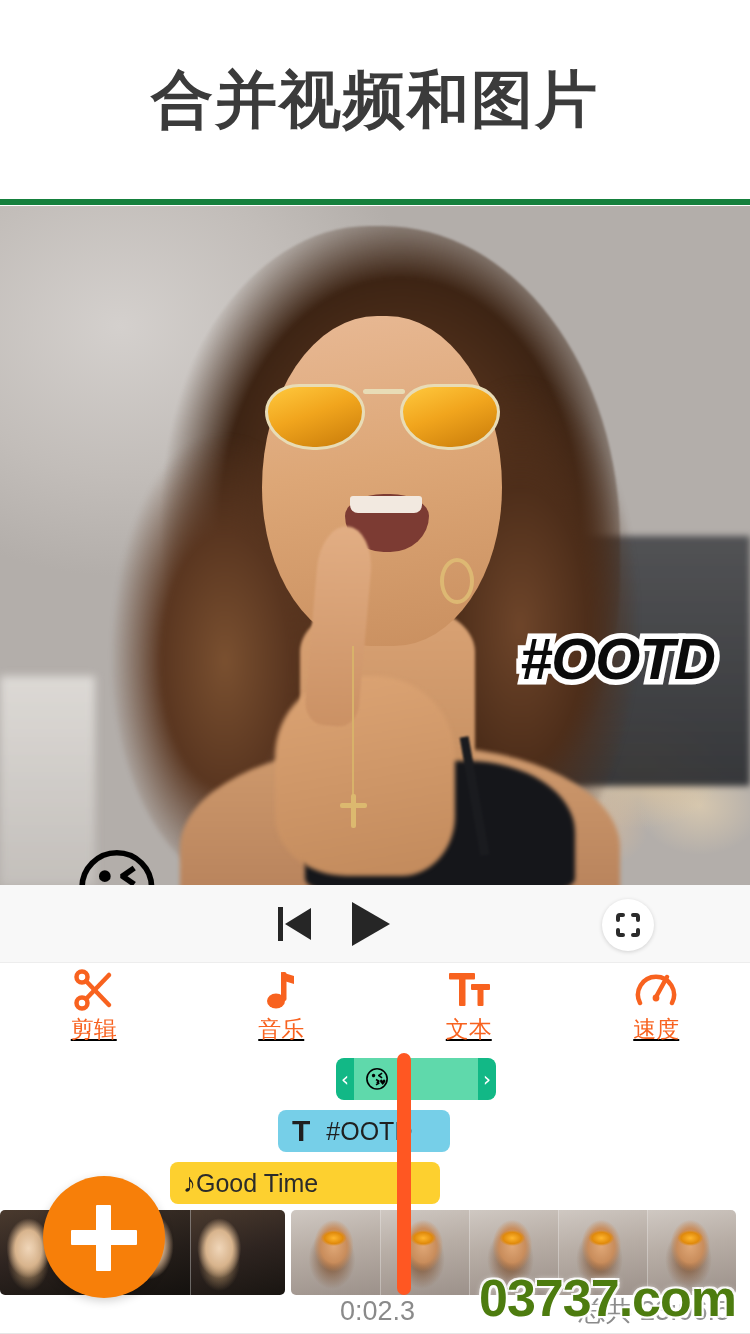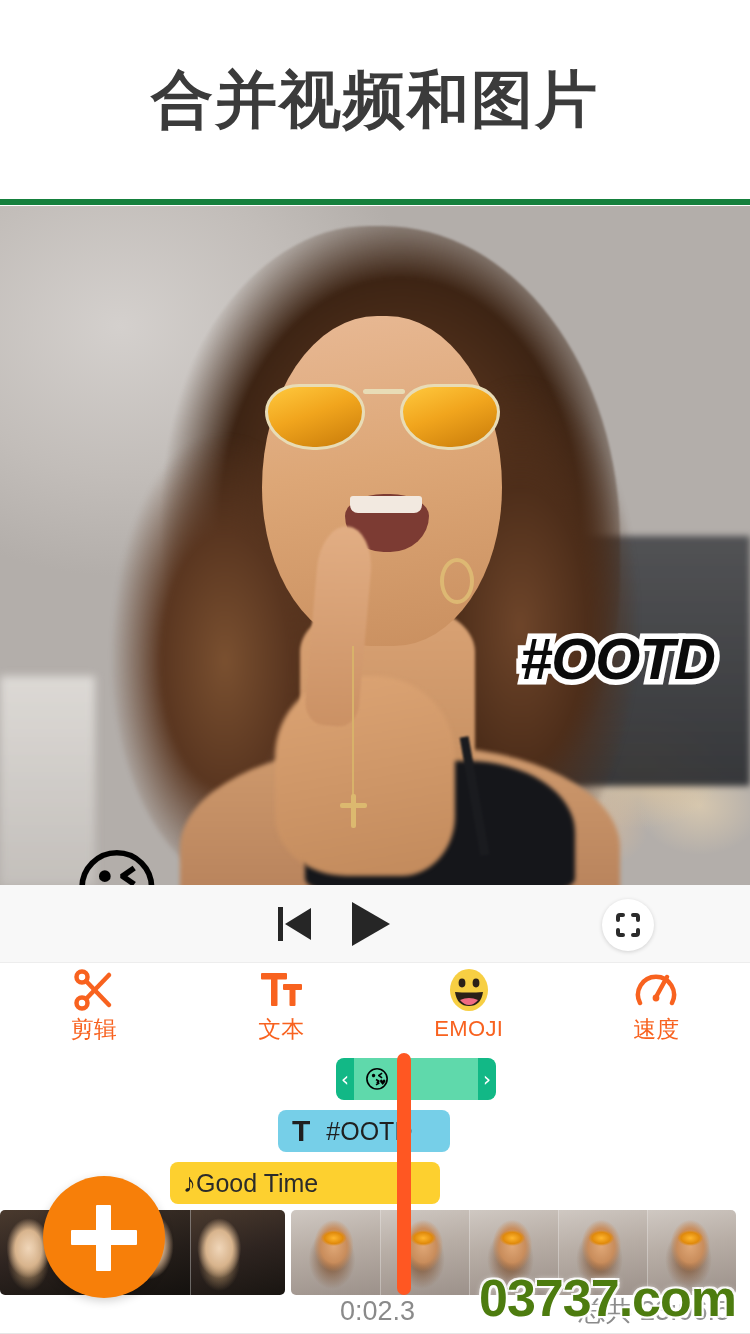--- a/index.html
+++ b/index.html
@@ -264,20 +264,21 @@
     box-shadow: 0 1px 4px rgba(0,0,0,.16);
     cursor: pointer;
   }
 
   
   .tools {
     position: absolute; top: 963px; left: 0;
     width: 750px; height: 90px;
     background: #ffffff;
     display: flex;
+    text-decoration: underline;
   }
   .tool {
     flex: 1;
     display: flex; flex-direction: column;
     align-items: center; justify-content: flex-start;
     padding-top: 5px;
     cursor: pointer;
   }
   .tool-icon {
     width: 48px; height: 44px;
@@ -510,48 +511,48 @@
             <circle cx="11" cy="36" r="5.5"></circle>
             <circle cx="11" cy="10" r="5.5"></circle>
             <line x1="15" y1="32" x2="38" y2="8"></line>
             <line x1="15" y1="14" x2="38" y2="38"></line>
           </g>
         </svg>
       </div>
       <div class="tool-label">剪辑</div>
     </div>
 
+    <div class="tool">
+      <div class="tool-icon">
+        <svg width="46" height="46" viewBox="0 0 46 46" aria-hidden="true">
+          <g fill="#f8621f">
+            <rect x="23" y="5" width="5.5" height="29" rx="2"></rect>
+            <path d="M23 5 L36 9 L36 17 L23 13 Z"></path>
+            <ellipse cx="18" cy="34" rx="9" ry="7.5"></ellipse>
+          </g>
+        </svg>
+      </div>
+      <div class="tool-label">音乐</div>
+    </div>
 
 
     <div class="tool">
       <div class="tool-icon">
         <svg width="46" height="46" viewBox="0 0 46 46" aria-hidden="true">
           <g fill="#f8621f">
             <rect x="3" y="6" width="26" height="6.5" rx="1"></rect>
             <rect x="13" y="6" width="6.5" height="33" rx="1"></rect>
             <rect x="25" y="17" width="19" height="6" rx="1"></rect>
             <rect x="31.5" y="17" width="6" height="22" rx="1"></rect>
           </g>
         </svg>
       </div>
       <div class="tool-label">文本</div>
     </div>
 
-    <div class="tool">
-      <div class="tool-icon">
-        <svg width="46" height="46" viewBox="0 0 46 46" aria-hidden="true">
-          <ellipse cx="23" cy="23" rx="19" ry="21" fill="#f7cf43"></ellipse>
-          <ellipse cx="16" cy="16" rx="3.4" ry="4.4" fill="#2b2118"></ellipse>
-          <ellipse cx="30" cy="16" rx="3.4" ry="4.4" fill="#2b2118"></ellipse>
-          <path d="M9 25 Q23 26 37 25 Q35 39 23 39 Q11 39 9 25 Z" fill="#2b2118"></path>
-          <path d="M14 33 Q23 29 32 33 Q28 38 23 38 Q18 38 14 33 Z" fill="#f06b82"></path>
-        </svg>
-      </div>
-      <div class="tool-label en">EMOJI</div>
-    </div>
 
     <div class="tool">
       <div class="tool-icon">
         <svg width="46" height="46" viewBox="0 0 46 46" aria-hidden="true">
           <path d="M7 36 A18 18 0 1 1 39 36" stroke="#f8621f" stroke-width="4.5" fill="none" stroke-linecap="round"></path>
           <line x1="23" y1="30" x2="34" y2="10" stroke="#f8621f" stroke-width="4.5" stroke-linecap="round"></line>
           <circle cx="23" cy="31" r="3.4" fill="#f8621f"></circle>
         </svg>
       </div>
       <div class="tool-label">速度</div>

